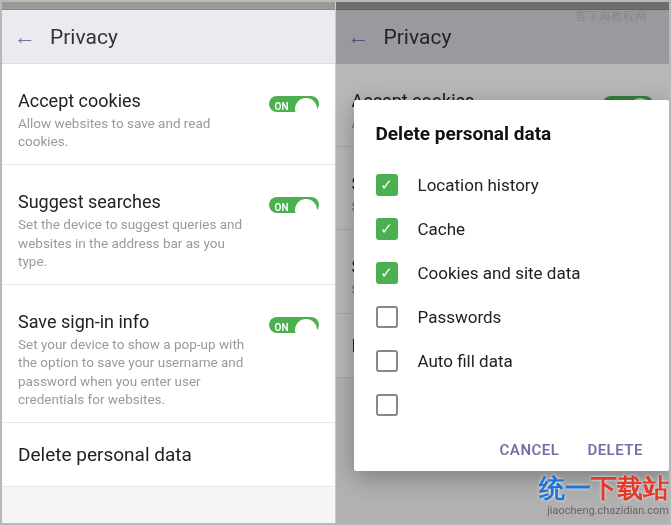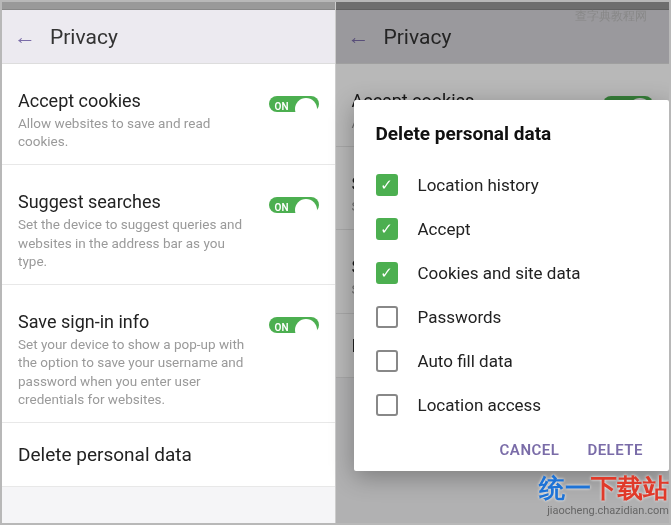--- a/index.html
+++ b/index.html
@@ -152,39 +152,38 @@
       <div class="check-row">
         <div class="checkbox checked">
             <span class="checkmark">✓</span>
           </div>
         <span class="check-label">Location history</span>
       </div>
       <div class="check-row">
         <div class="checkbox checked">
             <span class="checkmark">✓</span>
           </div>
-        <span class="check-label">Accept</span>
+        <span class="check-label">Cache</span>
       </div>
       <div class="check-row">
         <div class="checkbox checked">
             <span class="checkmark">✓</span>
           </div>
         <span class="check-label">Cookies and site data</span>
       </div>
       <div class="check-row">
         <div class="checkbox"></div>
         <span class="check-label">Passwords</span>
       </div>
       <div class="check-row">
         <div class="checkbox"></div>
         <span class="check-label">Auto fill data</span>
       </div>
       <div class="check-row">
         <div class="checkbox"></div>
-        <span class="check-label">Location access</span>
       </div>
 
       <div class="dialog-actions">
         <button class="dialog-btn">CANCEL</button>
         <button class="dialog-btn">DELETE</button>
       </div>
     </div>
   </div>
 </div>
 

